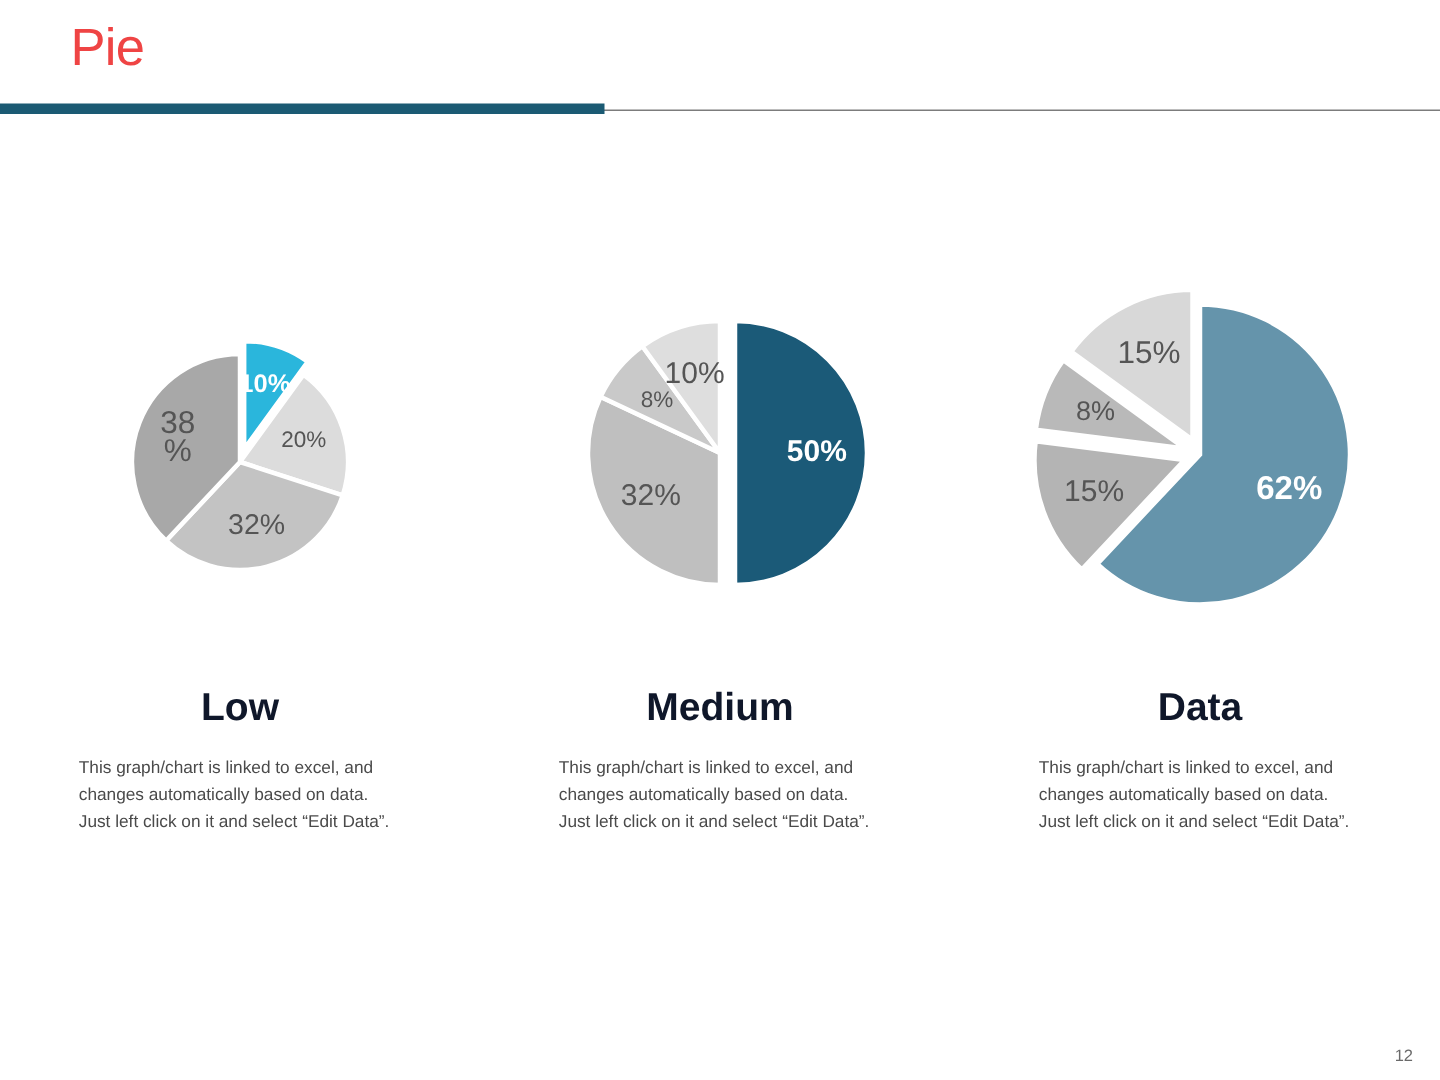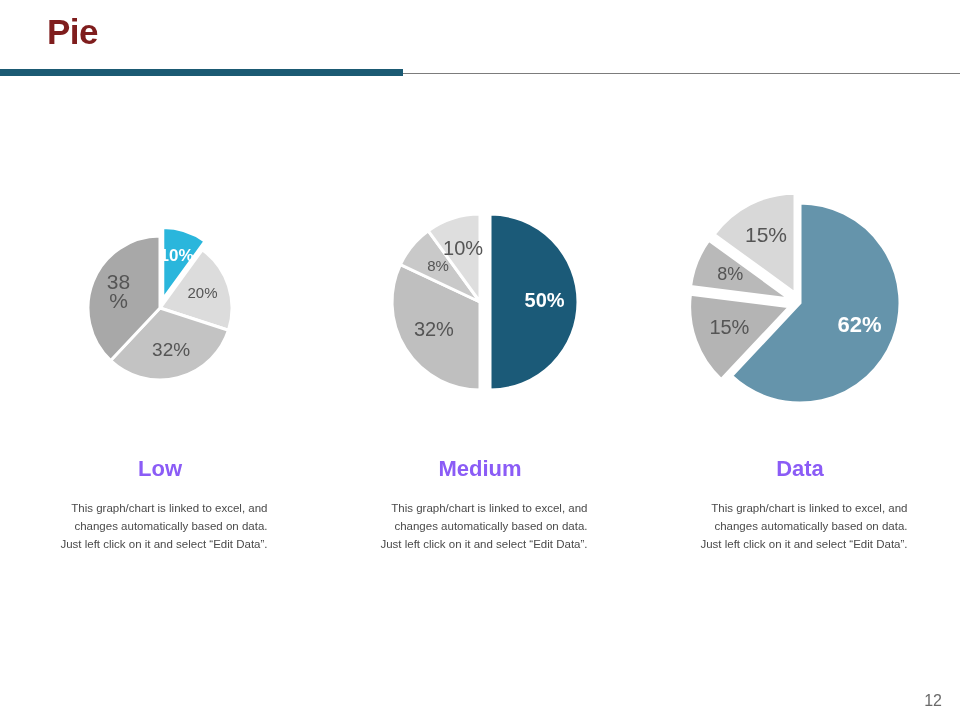--- a/index.html
+++ b/index.html
@@ -19,22 +19,22 @@
     inset: 0;
     background: #ffffff;
   }
 
   
   .page-title {
     position: absolute;
     left: 47px;
     top: 14px;
     font-size: 35px;
-    font-weight: bold;
-    color: #7f1d1d;
+    font-weight: normal;
+    color: #ef4444;
     letter-spacing: -0.5px;
     line-height: 1;
   }
   .title-rule-thin {
     position: absolute;
     left: 0px;
     top: 73px;
     width: 960px;
     height: 1px;
     background: #7c7c7c;
@@ -65,48 +65,48 @@
     align-items: center;
   }
   .chart-area {
     height: 290px;
     display: flex;
     align-items: center;
     justify-content: center;
     width: 100%;
   }
   .col-heading {
-    font-size: 22px;
+    font-size: 26px;
     font-weight: bold;
-    color: #8b5cf6;
+    color: #0f172a;
     margin-top: 8px;
     line-height: 1;
   }
   .col-body {
     font-size: 11.5px;
     color: #4a4a4a;
-    text-align: right;
+    text-align: left;
     line-height: 1.55;
     margin-top: 20px;
     width: 215px;
   }
 
   
   .lbl {
     font-family: "Liberation Sans", sans-serif;
     dominant-baseline: middle;
     text-anchor: middle;
   }
 
   
   .page-number {
     position: absolute;
     right: 18px;
     bottom: 10px;
-    font-size: 16px;
+    font-size: 11px;
     color: #6a6a6a;
   }
 </style>
 </head>
 <body>
 
 <div class="slide">
 
   <div class="page-title">Pie</div>
   <div class="title-rule-thin"></div>

